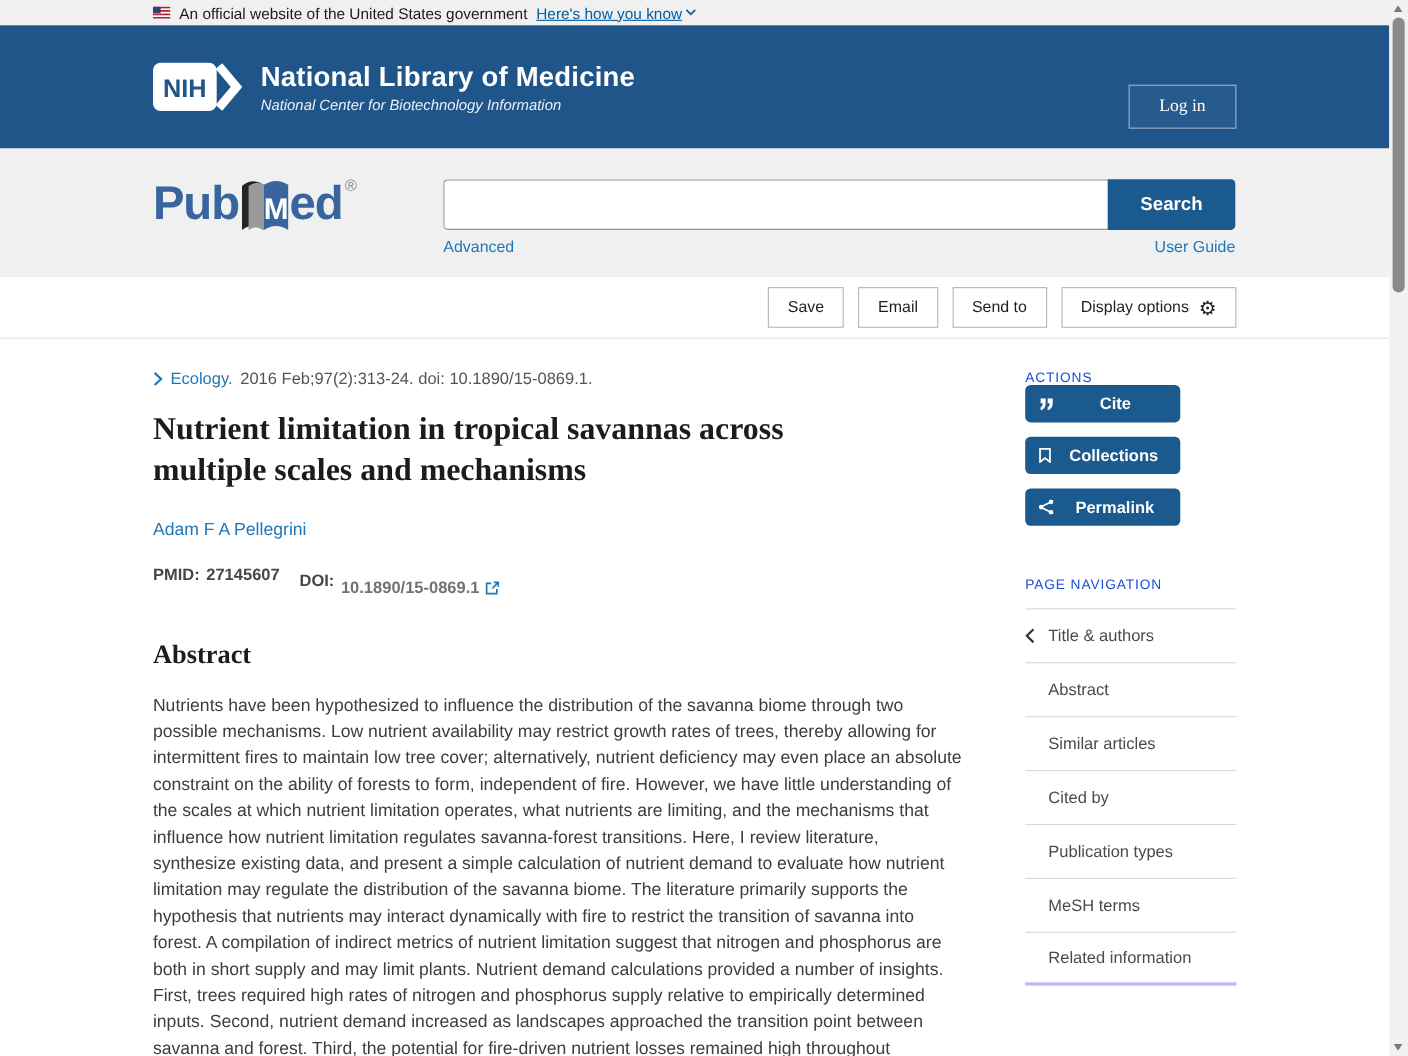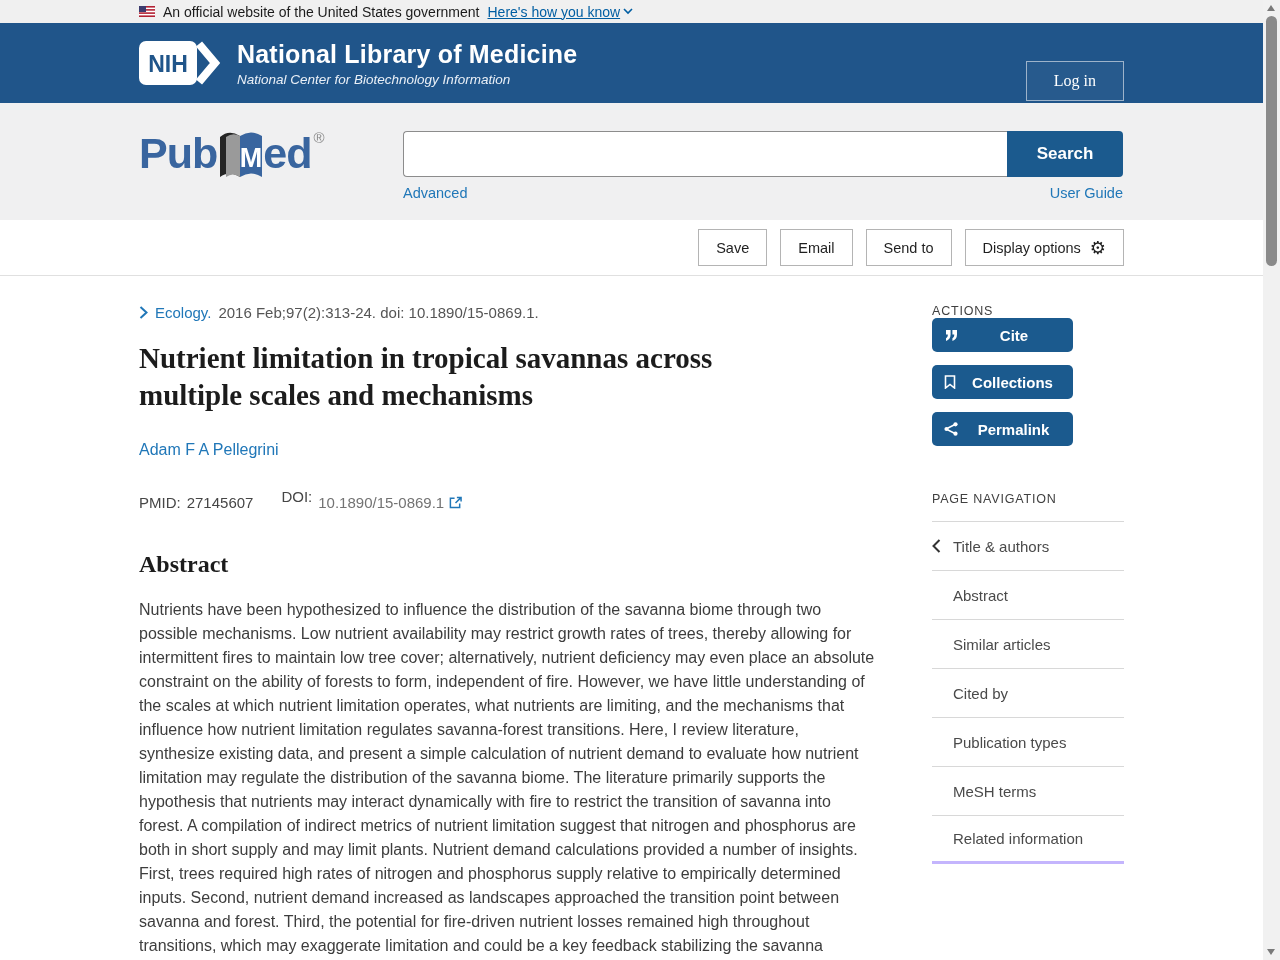--- a/index.html
+++ b/index.html
@@ -10,21 +10,21 @@
   }
   .band { width:1263px; }
   .container { width:985px; margin:0 auto; position:relative; }
 
   
   .gov-banner { height:23px; background:#f0f0f0; display:flex; align-items:center; }
   .gov-banner .container { display:flex; align-items:center; gap:8px; font-size:14px; color:#1b1b1b; }
   .gov-link { color:#005ea2; text-decoration:underline; display:inline-flex; align-items:center; gap:3px; cursor:pointer; }
 
   
-  .site-header { height:80px; background:#20558a; }
+  .site-header { height:112px; background:#20558a; }
   .site-header .container { height:100%; display:flex; align-items:center; justify-content:space-between; }
   .brand { display:flex; align-items:center; }
   .org-text { margin-left:14px; color:#fff; }
   .org-name { font-size:25px; font-weight:700; letter-spacing:.2px; }
   .org-sub { font-size:13.5px; font-style:italic; color:#eaf0f7; margin-top:3px; }
   .login-btn { border:1px solid #9db3ca; background:rgba(255,255,255,.03); color:#fff; font-size:16px; padding:10px 27px; cursor:pointer; font-family:Liberation Serif, serif;margin-top:36px; }
 
   
   .search-band { height:117px; background:#f0f0f1; }
   .search-band .container { height:100%; }
@@ -45,29 +45,29 @@
   .gear { font-size:18px; line-height:1; }
 
   
   .main .container { display:flex; padding-top:28px; }
   .article { width:736px; }
   .cite-row { display:flex; align-items:center; gap:7px; font-size:15px; color:#555; }
   .journal-link { color:#2077b8; text-decoration:none; cursor:pointer; }
   .article-title { font-family:"Liberation Serif", serif; font-size:29px; line-height:37px; font-weight:700; color:#1c1c1c; margin:19px 0 0; max-width:665px; }
   .author-row { margin-top:27px; font-size:16px; }
   .author-link { color:#2077b8; text-decoration:none; cursor:pointer; }
-  .ids-row { margin-top:23px; font-size:15px; color:#464646; display:flex; align-items:flex-end; gap:28px; }
+  .ids-row { margin-top:23px; font-size:15px; color:#464646; display:flex; align-items:flex-start; gap:18px;font-weight:bold; }
   .id-group { display:flex; align-items:center; gap:6px; }
   .doi-link { color:#737373; text-decoration:none; display:inline-flex; align-items:center; gap:5px; cursor:pointer;margin-top:12px; }
   .abstract-h { font-family:"Liberation Serif", serif; font-size:24px; font-weight:700; color:#1c1c1c; margin-top:40px; }
   .abstract-p { margin-top:16px; font-size:16px; line-height:24px; color:#3d3d3d; }
 
   
   .sidebar { width:192px; margin-left:auto; }
-  .side-label { font-size:12.5px; color:#404040; letter-spacing:.8px; }
+  .side-label { font-size:12.5px; color:#1d4ed8; letter-spacing:.8px; }
   .action-btns { display:flex; flex-direction:column; gap:13px; }
   .action-btn { width:141px; height:34px; background:#1b5a8e; border:none; border-radius:5px; color:#fff; font-weight:700; font-size:15px; display:flex; align-items:center; padding:0 12px; gap:8px; cursor:pointer; font-family:inherit; }
   .action-btn .lbl { flex:1; text-align:center; }
   .nav-label { margin-top:46px; }
   .nav-list { margin-top:15px; }
   .nav-item { height:49px; display:flex; align-items:center; border-top:1px solid #d8d8d8; font-size:15px; color:#4a4a4a; padding-left:21px; position:relative; cursor:pointer; }
   .nav-item:last-child { border-bottom:3px solid #c4b5fd; }
   .nav-item .back-chevron { position:absolute; left:0; top:17px; }
 
   

